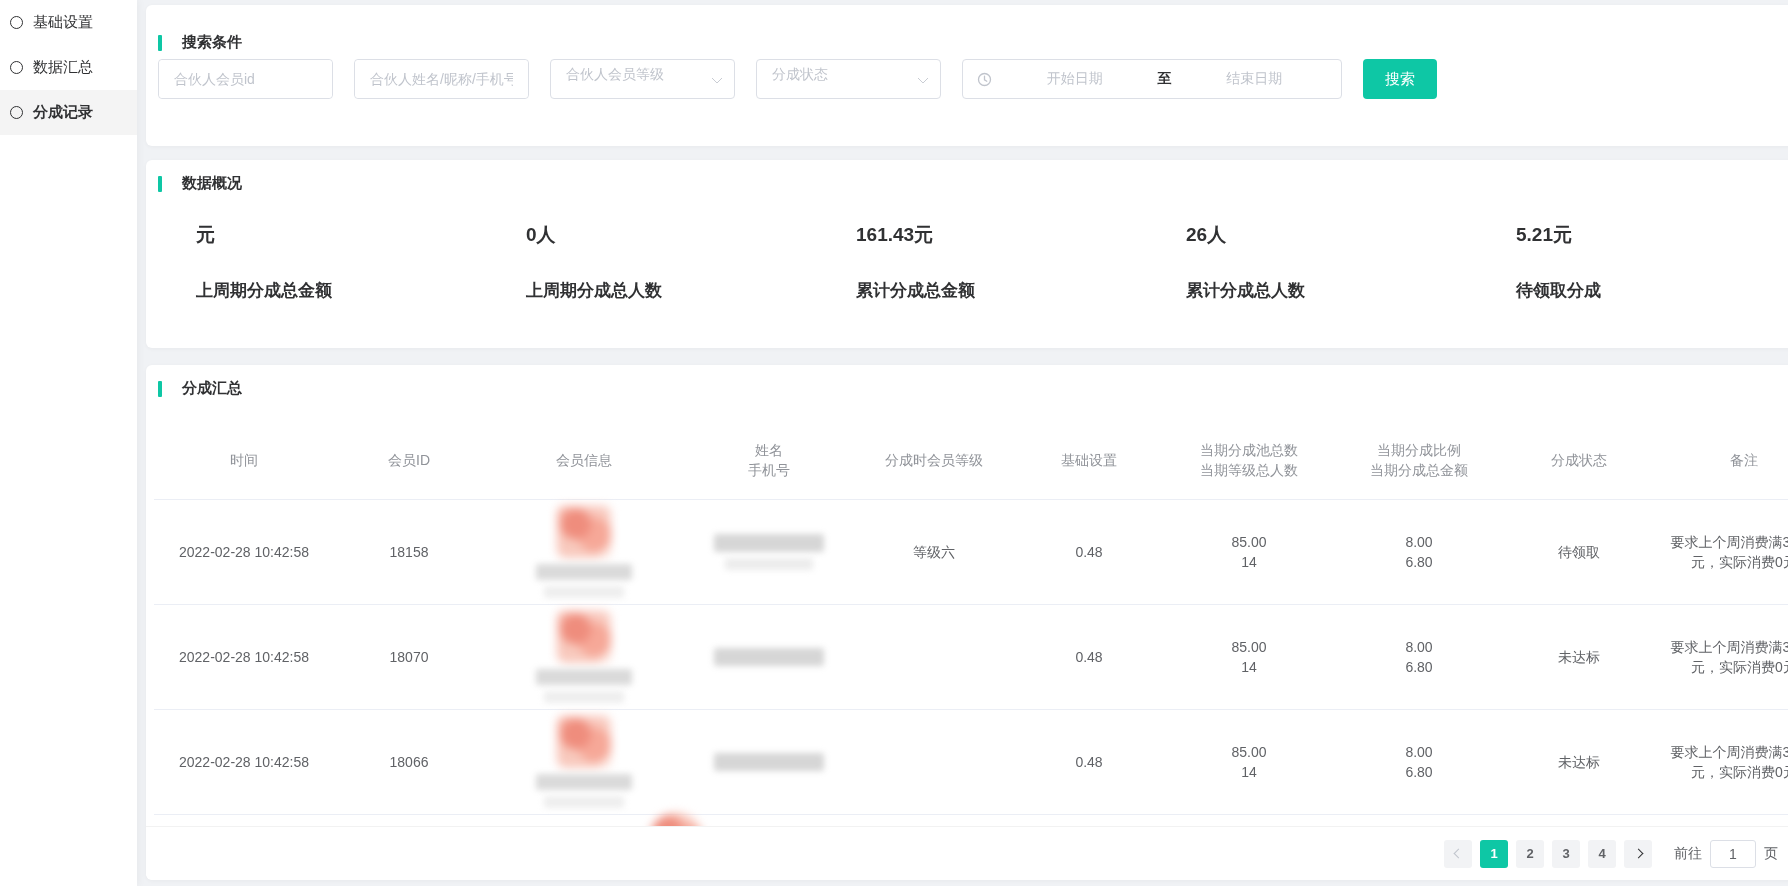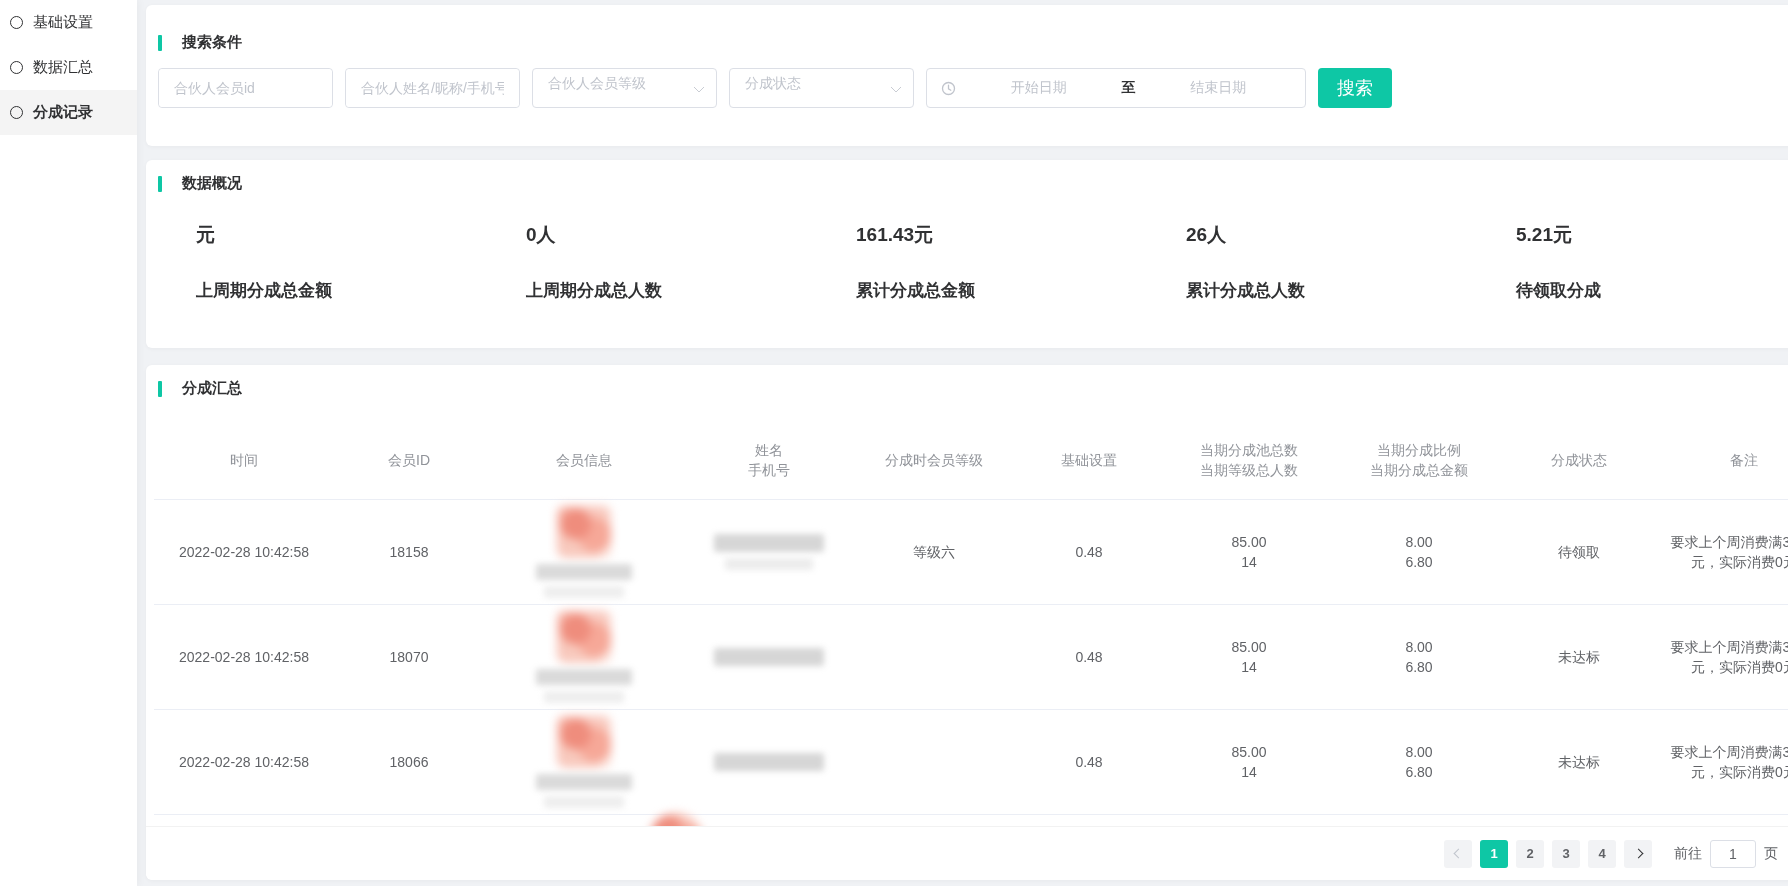--- a/index.html
+++ b/index.html
@@ -31,41 +31,41 @@
   }
   .card-search { top:5px; height:141px; }
   .card-overview { top:160px; height:188px; }
   .card-table { top:365px; height:515px; right:-48px; }
 
   .sec-title { display:flex; align-items:center; gap:20px; }
   .sec-title .bar { width:4px; height:16px; background:var(--accent); border-radius:1px; }
   .sec-title .txt { font-size:15px; font-weight:bold; color:#303133; }
 
   
-  .search-form { position:absolute; left:12px; top:54px; display:flex; align-items:flex-end; gap:12px; }
+  .search-form { position:absolute; left:12px; top:54px; display:flex; align-items:flex-start; gap:21px; }
   .f-input, .f-select, .f-daterange {
     height:40px; border:1px solid #dcdfe6; border-radius:4px; background:#fff;
     font-size:14px; color:#606266; position:relative; display:flex; align-items:center;
   }
   .f-input input { border:0; outline:0; width:100%; height:100%; padding:0 15px; font:inherit; border-radius:4px; }
   .f-input input::placeholder, .jump-input::placeholder { color:#c0c4cc; }
   .w-175 { width:175px; } .w-185 { width:185px; }
   .f-select { padding:0 30px 8px 15px; color:#c0c4cc; cursor:pointer; }
   .chev {
     position:absolute; right:13px; top:14px; width:8px; height:8px;
     border-right:1.5px solid #c0c4cc; border-bottom:1.5px solid #c0c4cc;
     transform:rotate(45deg); border-radius:1px;
   }
   .f-daterange { width:380px; padding:0 10px; gap:6px; }
   .f-daterange .clock { flex:0 0 auto; margin-left:4px; display:flex; }
   .dr-part { flex:1; text-align:center; color:#c0c4cc; }
   .dr-sep { flex:0 0 auto; color:#303133; font-weight:bold; }
   .btn-search {
     height:40px; width:74px; background:var(--accent); color:#fff; border:0; border-radius:4px;
-    font-size:18px; cursor:pointer; font-family:Liberation Sans, sans-serif;margin-top:9px;
+    font-size:15px; cursor:pointer; font-family:Liberation Sans, sans-serif;
   }
 
   
   .stats { position:absolute; left:0; top:62px; right:0; display:flex; }
   .stat { width:330px; padding-left:50px; }
   .stat .val { font-size:19px; font-weight:bold; color:#303133; }
   .stat .lbl { font-size:17px; font-weight:bold; color:#303133; margin-top:31px; }
 
   
   .tbl { position:absolute; left:8px; top:55px; right:0; }

